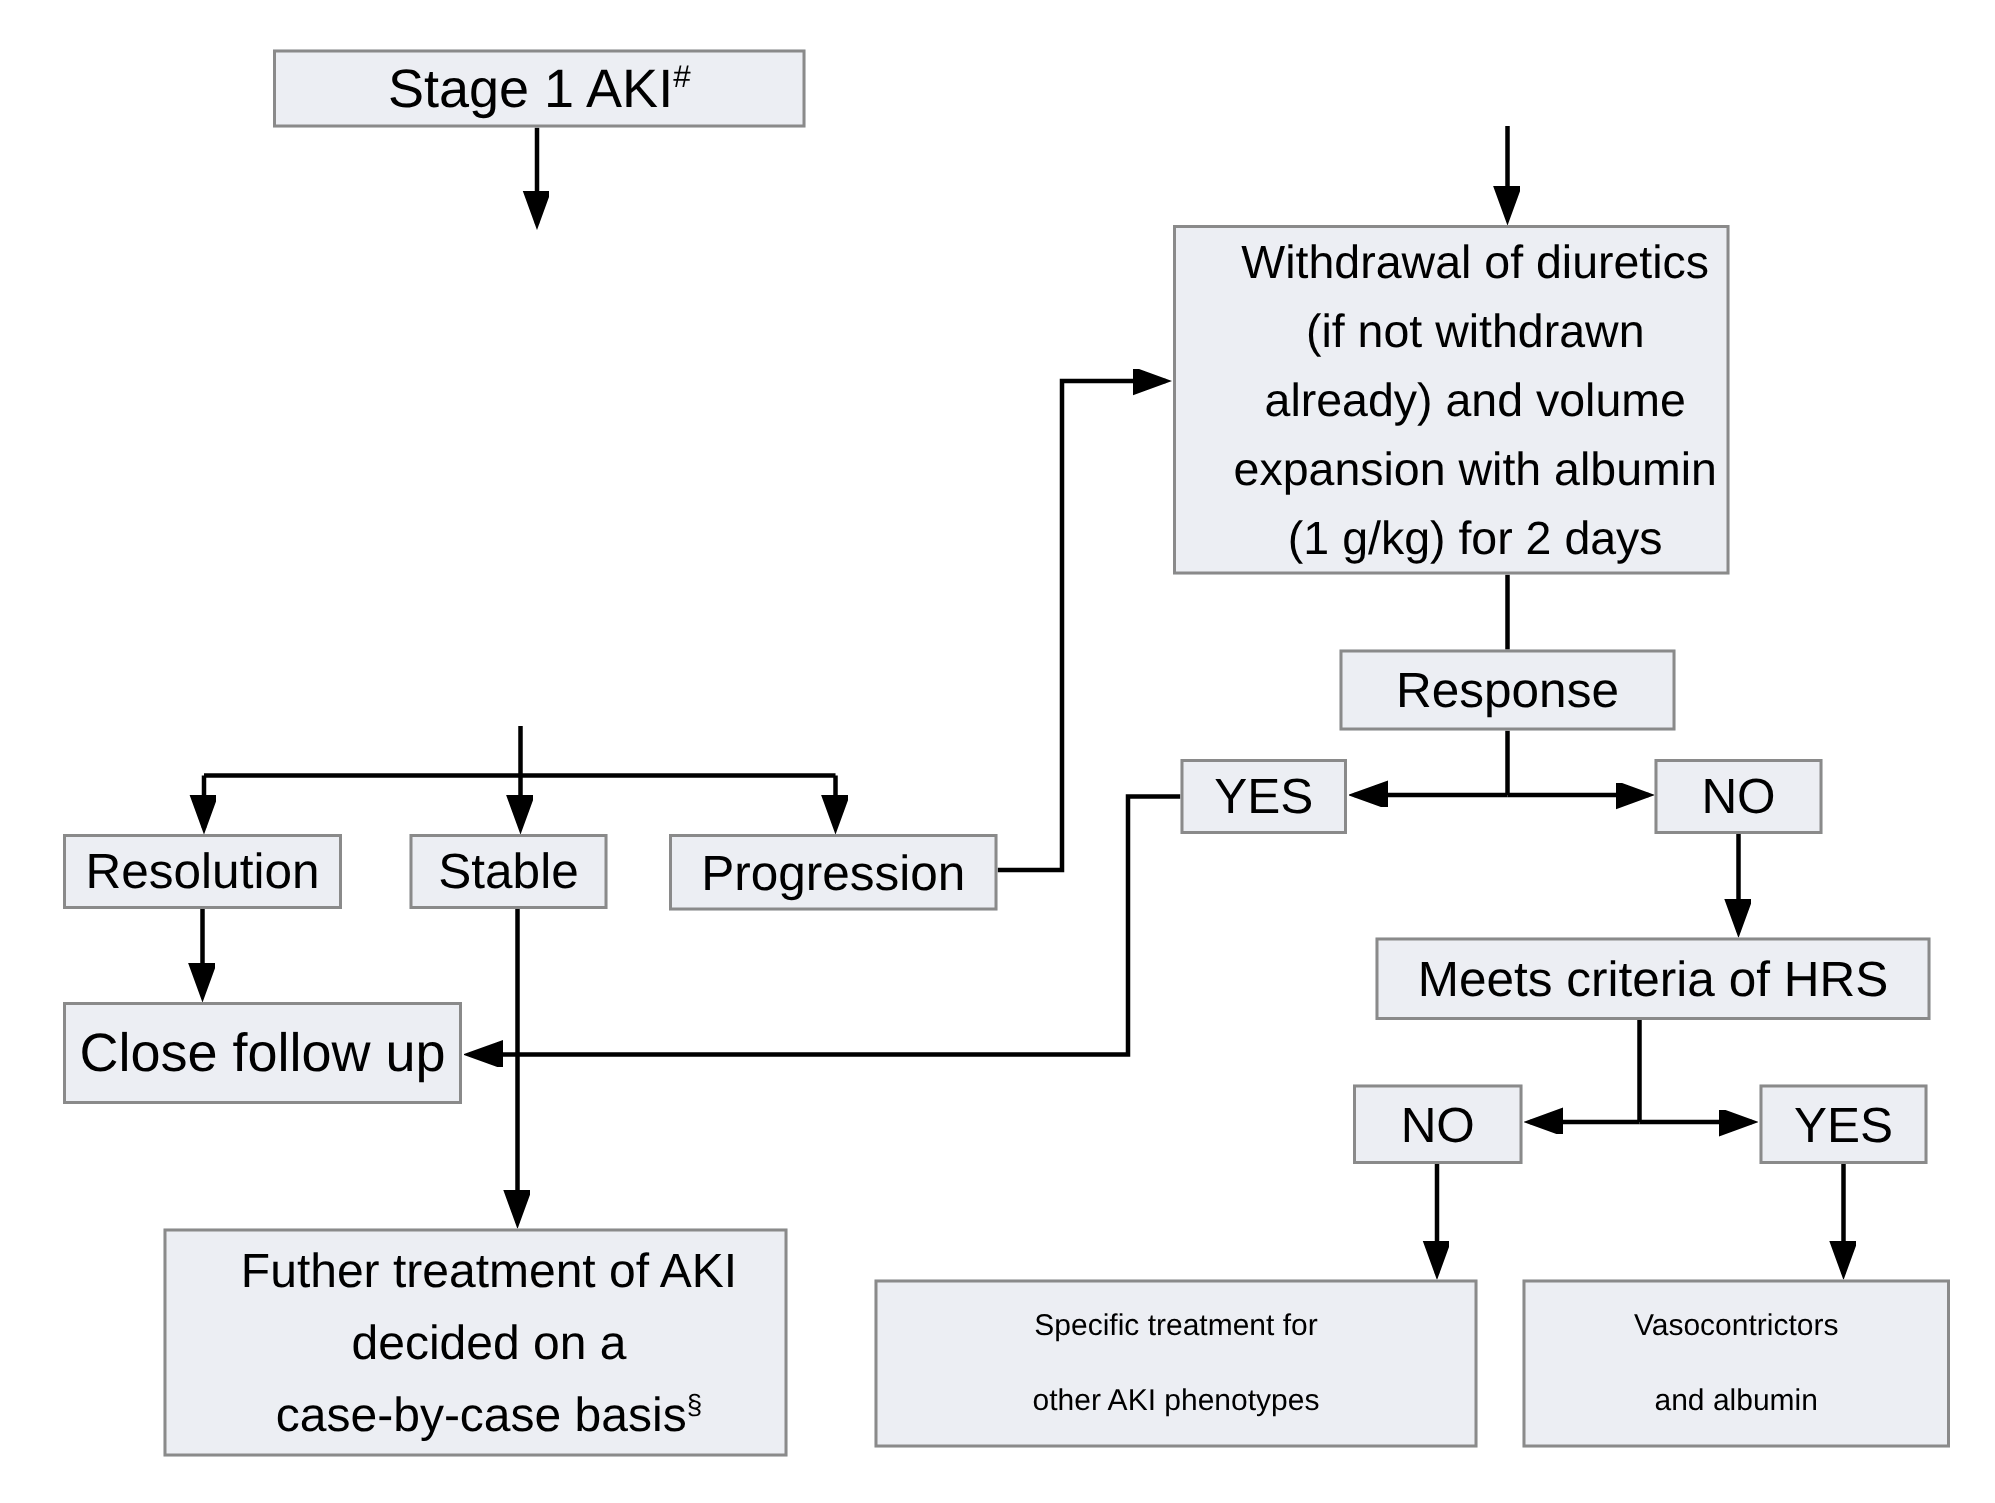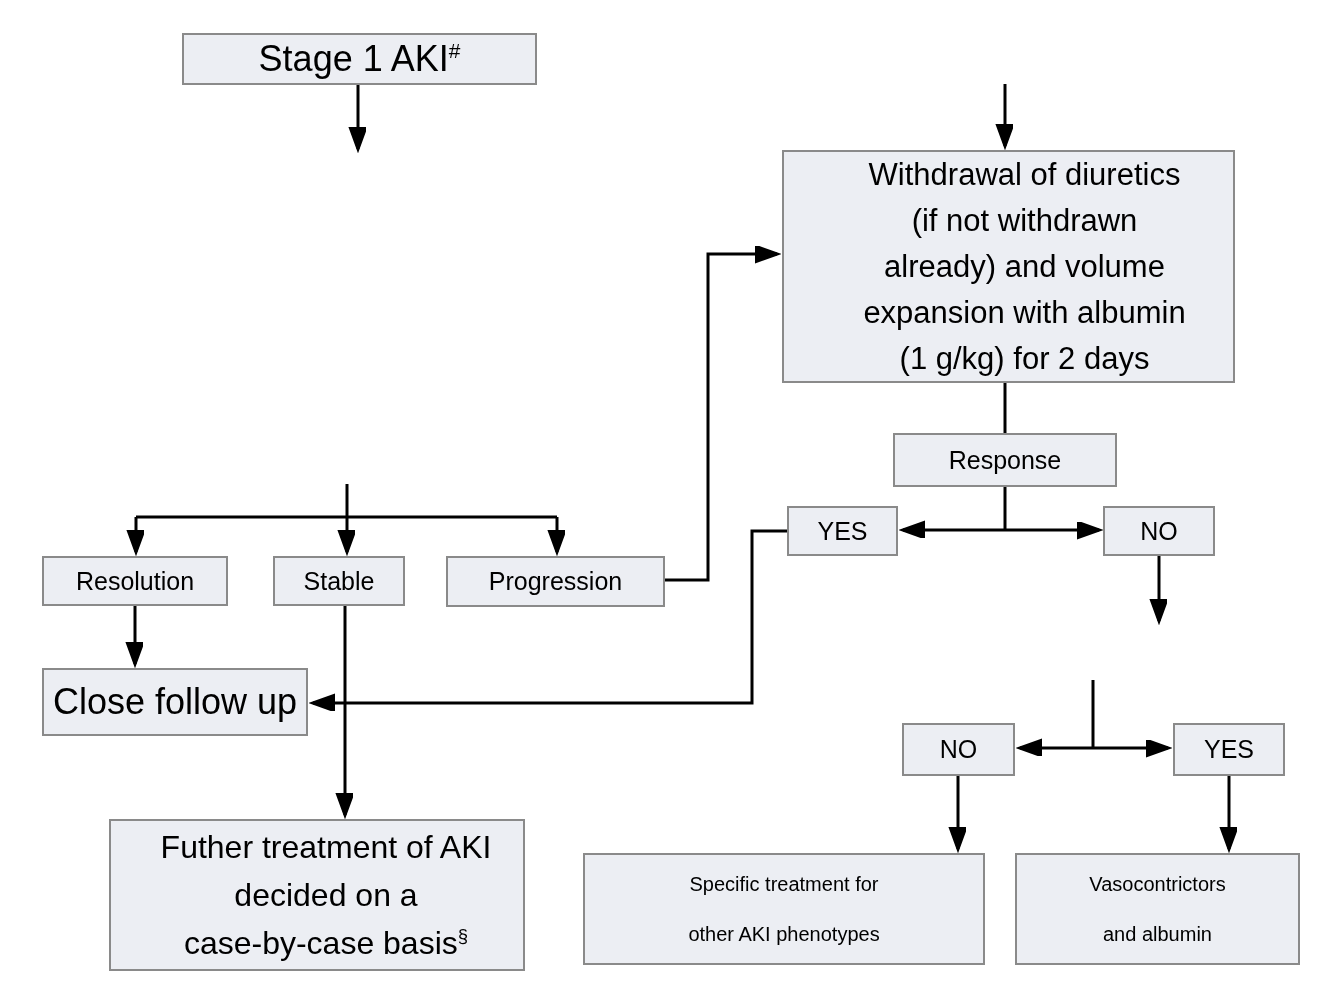--- a/index.html
+++ b/index.html
@@ -15,21 +15,21 @@
   .node{
     position:absolute;z-index:2;box-sizing:border-box;
     display:flex;align-items:center;justify-content:center;
     background:var(--node-fill,#eceef3);
     border:2.5px solid var(--node-border,#8a8a8a);
     text-align:center;
   }
   .txt{display:inline-block;text-align:center;white-space:pre;line-height:1.32;}
   .txt sup{font-size:58%;vertical-align:super;line-height:0;}
   .f-stage  .txt{font-size:36px;}
-  .f-single .txt{font-size:25px;}
+  .f-single .txt{font-size:33px;}
   .f-follow .txt{font-size:36px;}
   .f-mon    .txt{font-size:30px;line-height:47px;}
   .f-wdr    .txt{font-size:31px;line-height:46px;}
   .f-two    .txt{font-size:20px;line-height:50px;}
   .f-fur    .txt{font-size:32px;line-height:48px;}
 </style>
 </head>
 <body>
 
 <div class="canvas">
@@ -75,21 +75,21 @@
 
     <path d="M1229,776 V849" marker-end="url(#ah)"></path>
   </svg>
 
   <div class="node f-stage" style="left:182px;top:33px;width:355px;height:52px;">
     <div class="txt"><span>Stage 1 AKI</span><sup>#</sup></div>
   </div>
 
 
 
-  <div class="node f-wdr" style="left:782px;top:150px;width:453px;height:233px;padding-left:32px;">
+  <div class="node f-wdr" style="left:782px;top:150px;width:371px;height:233px;padding-left:32px;">
     <div class="txt"><span>Withdrawal of diuretics
 (if not withdrawn
 already) and volume
 expansion with albumin
 (1 g/kg) for 2 days</span></div>
   </div>
 
   <div class="node f-single" style="left:893px;top:433px;width:224px;height:54px;">
     <div class="txt"><span>Response</span></div>
   </div>
@@ -111,20 +111,23 @@
   </div>
 
   <div class="node f-single" style="left:446px;top:556px;width:219px;height:51px;">
     <div class="txt"><span>Progression</span></div>
   </div>
 
   <div class="node f-follow" style="left:42px;top:668px;width:266px;height:68px;">
     <div class="txt"><span>Close follow up</span></div>
   </div>
 
+  <div class="node f-single" style="left:917px;top:625px;width:370px;height:55px;">
+    <div class="txt"><span>Meets criteria of HRS</span></div>
+  </div>
 
   <div class="node f-single" style="left:902px;top:723px;width:113px;height:53px;">
     <div class="txt"><span>NO</span></div>
   </div>
 
   <div class="node f-single" style="left:1173px;top:723px;width:112px;height:53px;">
     <div class="txt"><span>YES</span></div>
   </div>
 
   <div class="node f-fur" style="left:109px;top:819px;width:416px;height:152px;padding-left:18px;">

